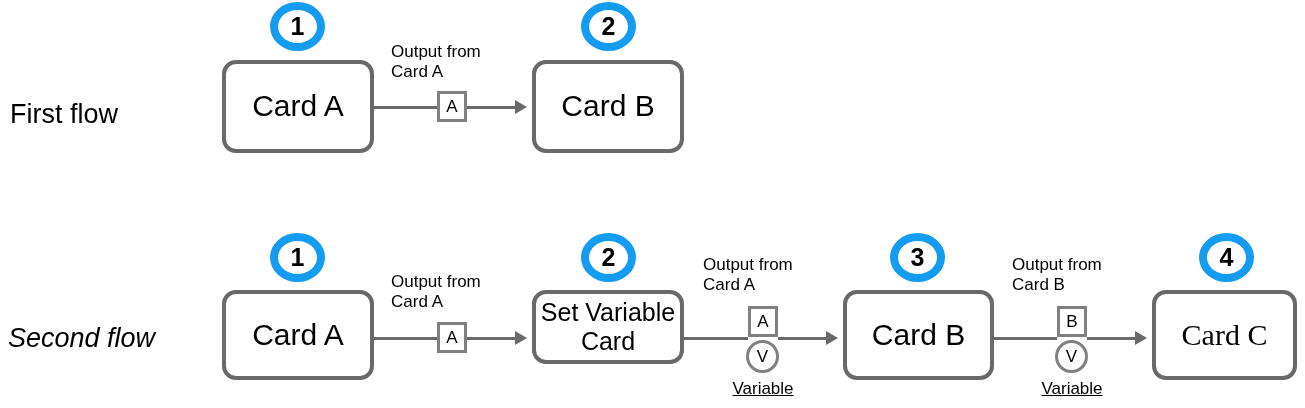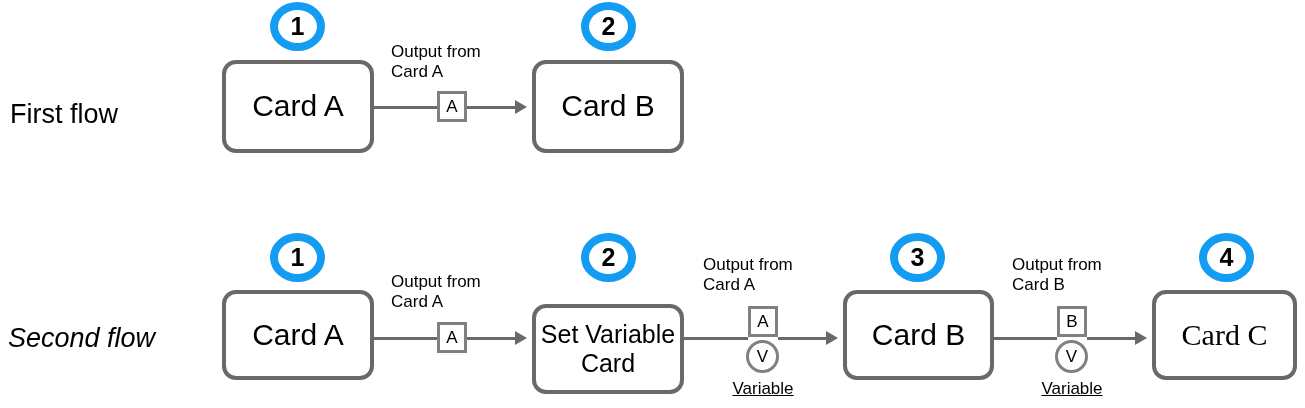--- a/index.html
+++ b/index.html
@@ -160,21 +160,21 @@
 
   <div class="conn-caption" style="left:391px; top:272px; width:120px;">Output from
 Card A</div>
   <div class="conn-line" style="left:374px; top:337px; width:63px;"></div>
   <div class="chip-square" style="left:437px; top:322px;">A</div>
   <div class="conn-line" style="left:467px; top:337px; width:48px;"></div>
   <div class="conn-arrow" style="left:515px; top:331px;"></div>
 
   <div class="badge" style="left:581px; top:233px;">2</div>
 
-  <div class="card two-line" style="left:532px; top:304px; width:152px; height:90px; white-space:pre-line;">Set Variable
+  <div class="card two-line" style="left:532px; top:290px; width:152px; height:74px; white-space:pre-line;">Set Variable
 Card</div>
 
   <div class="conn-caption" style="left:703px; top:255px; width:120px;">Output from
 Card A</div>
   <div class="conn-line" style="left:684px; top:337px; width:64px;"></div>
   <div class="chip-square" style="left:748px; top:306px;">A</div>
   <div class="chip-circle" style="left:746px; top:340px;">V</div>
   <div class="chip-caption" style="left:703px; top:380px; width:120px;">Variable</div>
   <div class="conn-line" style="left:778px; top:337px; width:48px;"></div>
   <div class="conn-arrow" style="left:826px; top:331px;"></div>

